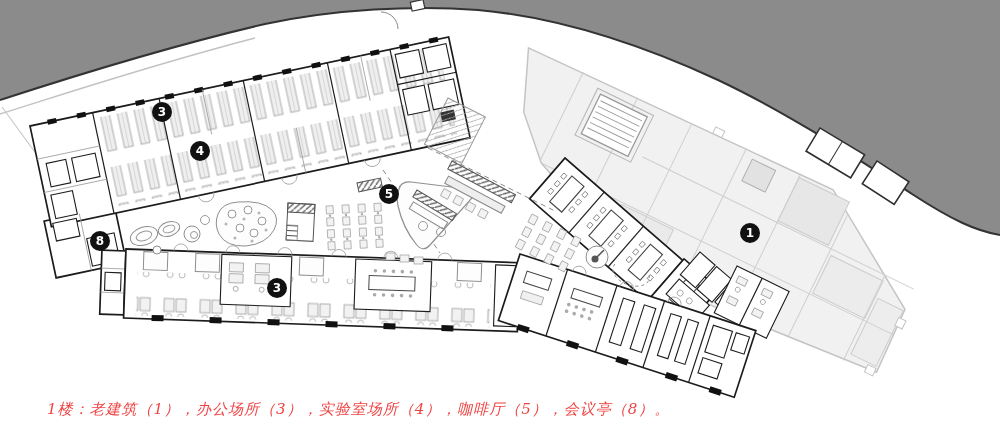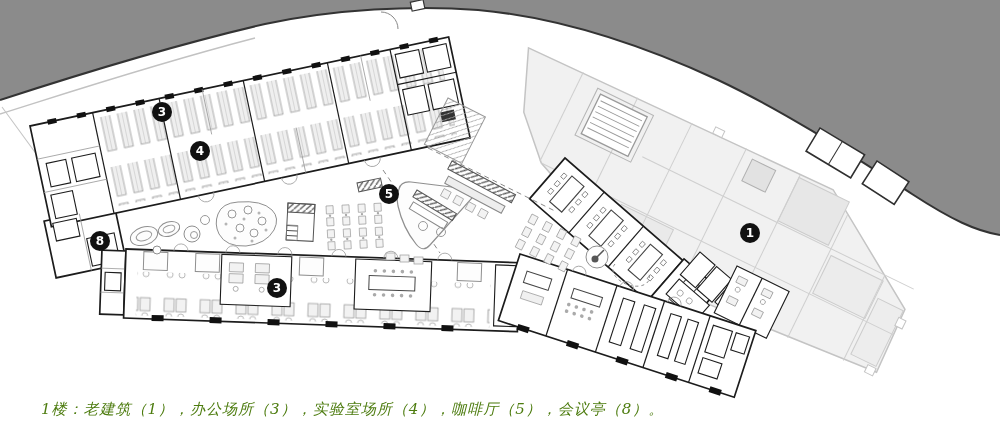--- a/index.html
+++ b/index.html
@@ -7,22 +7,22 @@
     --old-line:#c4c4c4; --old-fill:#f1f1f1;
     --marker-bg:#111111; --marker-text:#ffffff; --bg:#ffffff;
   }
   html,body{margin:0;padding:0;background:var(--bg);}
   .stage{position:relative;width:1000px;height:431px;background:var(--bg);overflow:hidden;
          font-family:"Liberation Sans", sans-serif;}
   .marker{position:absolute;width:20px;height:20px;border-radius:50%;
           background:var(--marker-bg);color:var(--marker-text);
           display:flex;align-items:center;justify-content:center;
           font:bold 12px "DejaVu Sans", sans-serif;z-index:5;}
-  .caption{position:absolute;left:41px;top:400px;z-index:6;
-           font:italic 15px "DejaVu Serif", serif;color:#4d7c0f;letter-spacing:1px;white-space:nowrap;}
+  .caption{position:absolute;left:47px;top:400px;z-index:6;
+           font:italic 15px "DejaVu Serif", serif;color:#ef4444;letter-spacing:1px;white-space:nowrap;}
   
   .w  {fill:#ffffff;stroke:var(--wall);stroke-width:1.7;}
   .w2 {fill:#ffffff;stroke:var(--wall);stroke-width:1.1;}
   .wl {fill:none;stroke:var(--wall);stroke-width:1.2;}
   .thin{fill:none;stroke:#9c9c9c;stroke-width:0.8;}
   .g  {fill:#fdfdfd;stroke:#8f8f8f;stroke-width:1;}
   .gl {fill:none;stroke:#999999;stroke-width:1;}
   .ob {fill:none;stroke:#cfcfcf;stroke-width:1;}
   .tick{fill:#111111;stroke:none;}
   .dash{fill:none;stroke:#8a8a8a;stroke-width:1;stroke-dasharray:5 4;}

